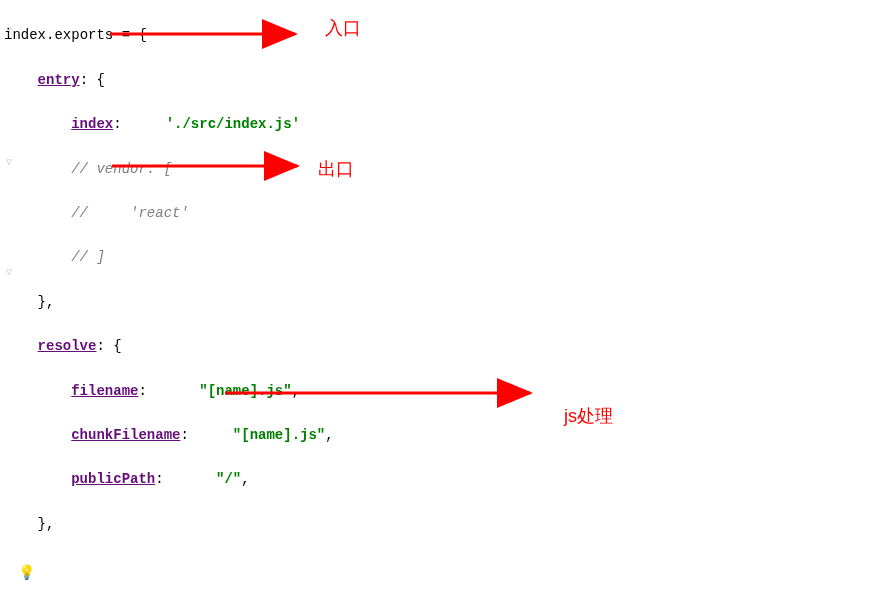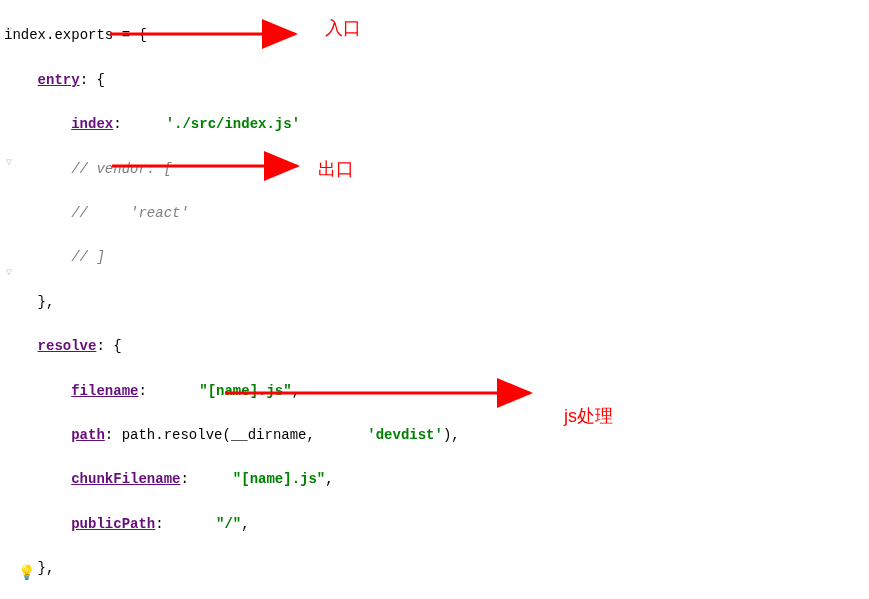--- a/index.html
+++ b/index.html
@@ -66,21 +66,20 @@
 <div class="code-area code-content">
 <div class="line"><span class="ident">index</span><span class="punct">.</span><span class="ident">exports</span><span class="punct"> = {</span></div>
 <div class="line">    <span class="key">entry</span><span class="punct">: {</span></div>
 <div class="line">        <span class="key">index</span><span class="punct">:</span><span class="string">'./src/index.js'</span></div>
 <div class="line">        <span class="comment">// vendor: [</span></div>
 <div class="line">        <span class="comment">//     'react'</span></div>
 <div class="line">        <span class="comment">// ]</span></div>
 <div class="line">    <span class="punct">},</span></div>
 <div class="line">    <span class="key">resolve</span><span class="punct">: {</span></div>
 <div class="line">        <span class="key">filename</span><span class="punct">: </span><span class="string">"[name].js"</span><span class="punct">,</span></div>
-<div class="line">        <span class="key">path</span><span class="punct">: </span><span class="obj">path</span><span class="punct">.</span><span class="ident">resolve</span><span class="punct">(</span><span class="ident">__dirname</span><span class="punct">, </span><span class="string">'devdist'</span><span class="punct">),</span></div>
 <div class="line">        <span class="key">chunkFilename</span><span class="punct">:</span><span class="string">"[name].js"</span><span class="punct">,</span></div>
 <div class="line">        <span class="key">publicPath</span><span class="punct">: </span><span class="string">"/"</span><span class="punct">,</span></div>
 <div class="line">    <span class="punct">},</span></div>
 
 
 
 
 
 
 

